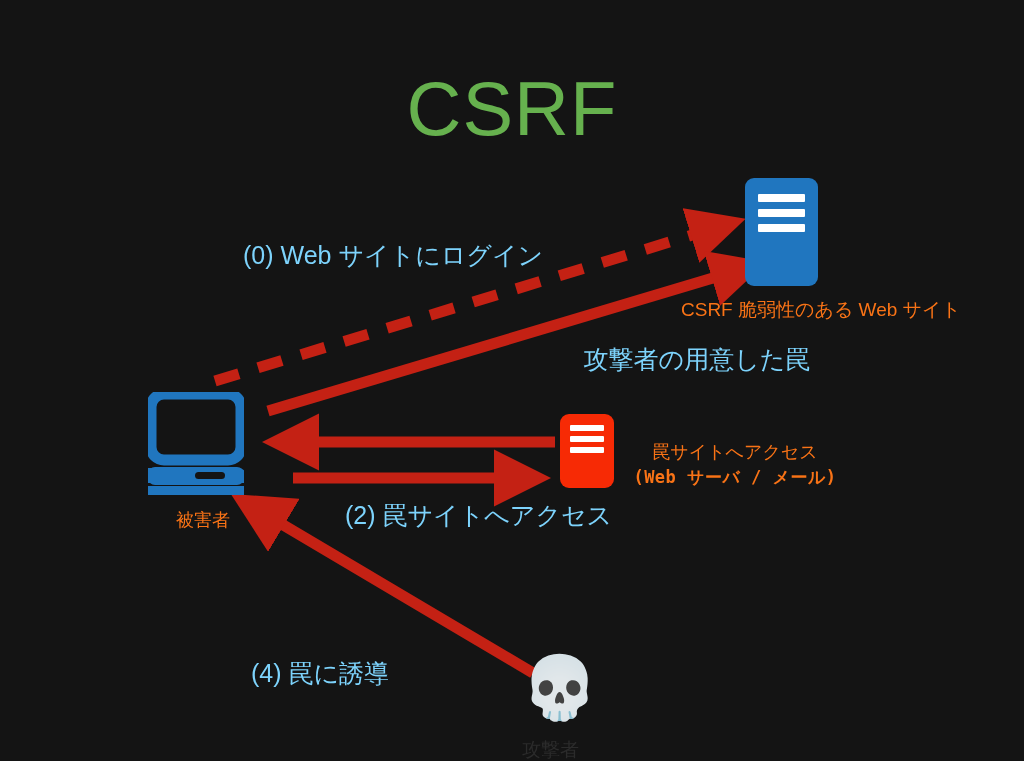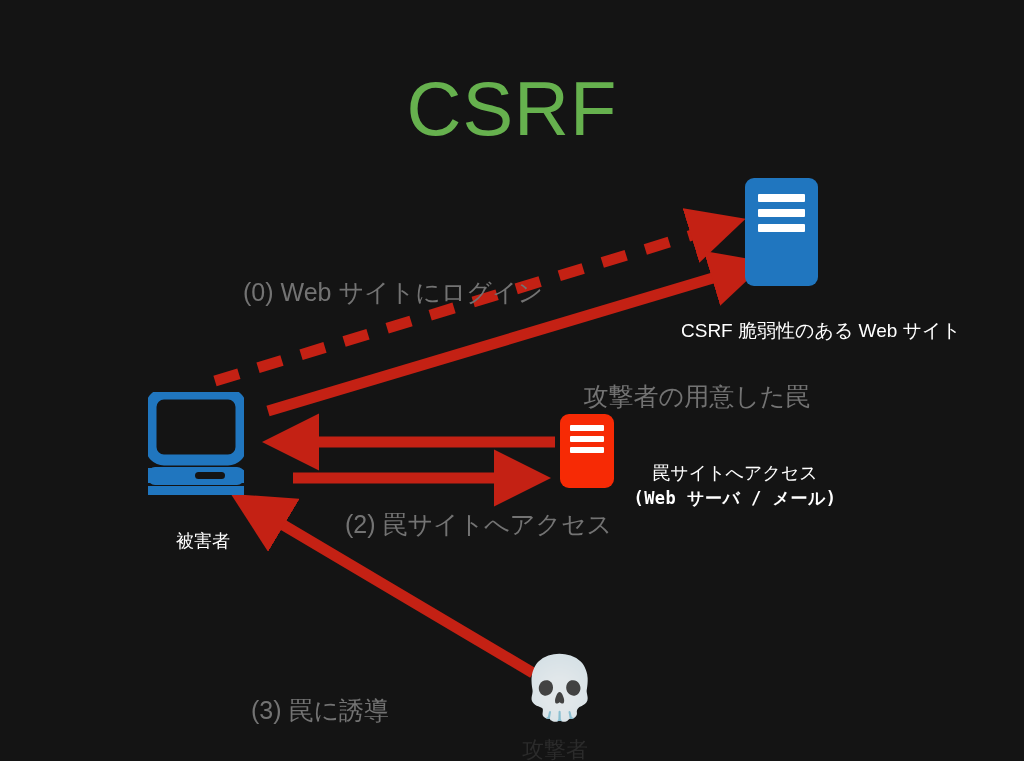--- a/index.html
+++ b/index.html
@@ -105,26 +105,24 @@
     text-align: center;
     color: #e8e8e8;
   }
 
   
   .lbl {
     position: absolute;
     white-space: nowrap;
   }
   .red {
-    color: #737373;
-    margin-top: 37px;
+    color: #7dd3fc;
   }
   .white {
-    color: #ffffff;
-    margin-top: 21px;
+    color: #f97316;
   }
   .dim {
     color: #2b2b2b;
   }
 
   #lbl-step0 {
     left: 243px;
     top: 240px;
     font-size: 25px;
     line-height: 30px;
@@ -133,21 +131,21 @@
     left: 517px;
     top: 341px;
     font-size: 25px;
     line-height: 37px;
     text-align: center;
     white-space: normal;
     width: 360px;
   }
   #lbl-step2 {
     left: 345px;
-    top: 472px;
+    top: 500px;
     font-size: 25px;
     line-height: 30px;
   }
   #lbl-step1 {
     left: 251px;
     top: 658px;
     font-size: 25px;
     line-height: 30px;
   }
   #lbl-website {
@@ -172,21 +170,21 @@
   }
   #lbl-victim {
     left: 176px;
     top: 508px;
     font-size: 18px;
     line-height: 24px;
   }
   #lbl-attacker {
     left: 522px;
     top: 738px;
-    font-size: 22px;
+    font-size: 19px;
     line-height: 24px;
   }
 </style>
 </head>
 <body>
 
 <div id="stage">
 
   <div id="title">CSRF</div>
 
@@ -244,21 +242,21 @@
   <div id="attacker-icon" class="node">💀</div>
 
   <div id="lbl-step0" class="lbl red">(0) Web サイトにログイン</div>
 
   <div id="lbl-step3" class="lbl red">
     <div>攻撃者の用意した罠</div>
   </div>
 
   <div id="lbl-step2" class="lbl red">(2) 罠サイトへアクセス</div>
 
-  <div id="lbl-step1" class="lbl red">(3) 罠に誘導</div>
+  <div id="lbl-step1" class="lbl red">(4) 罠に誘導</div>
 
   <div id="lbl-website" class="lbl white">CSRF 脆弱性のある Web サイト</div>
 
   <div id="lbl-trap" class="lbl white">
     <div>罠サイトへアクセス</div>
     <div class="mono">(Web サーバ / メール)</div>
   </div>
 
   <div id="lbl-victim" class="lbl white">被害者</div>
 

